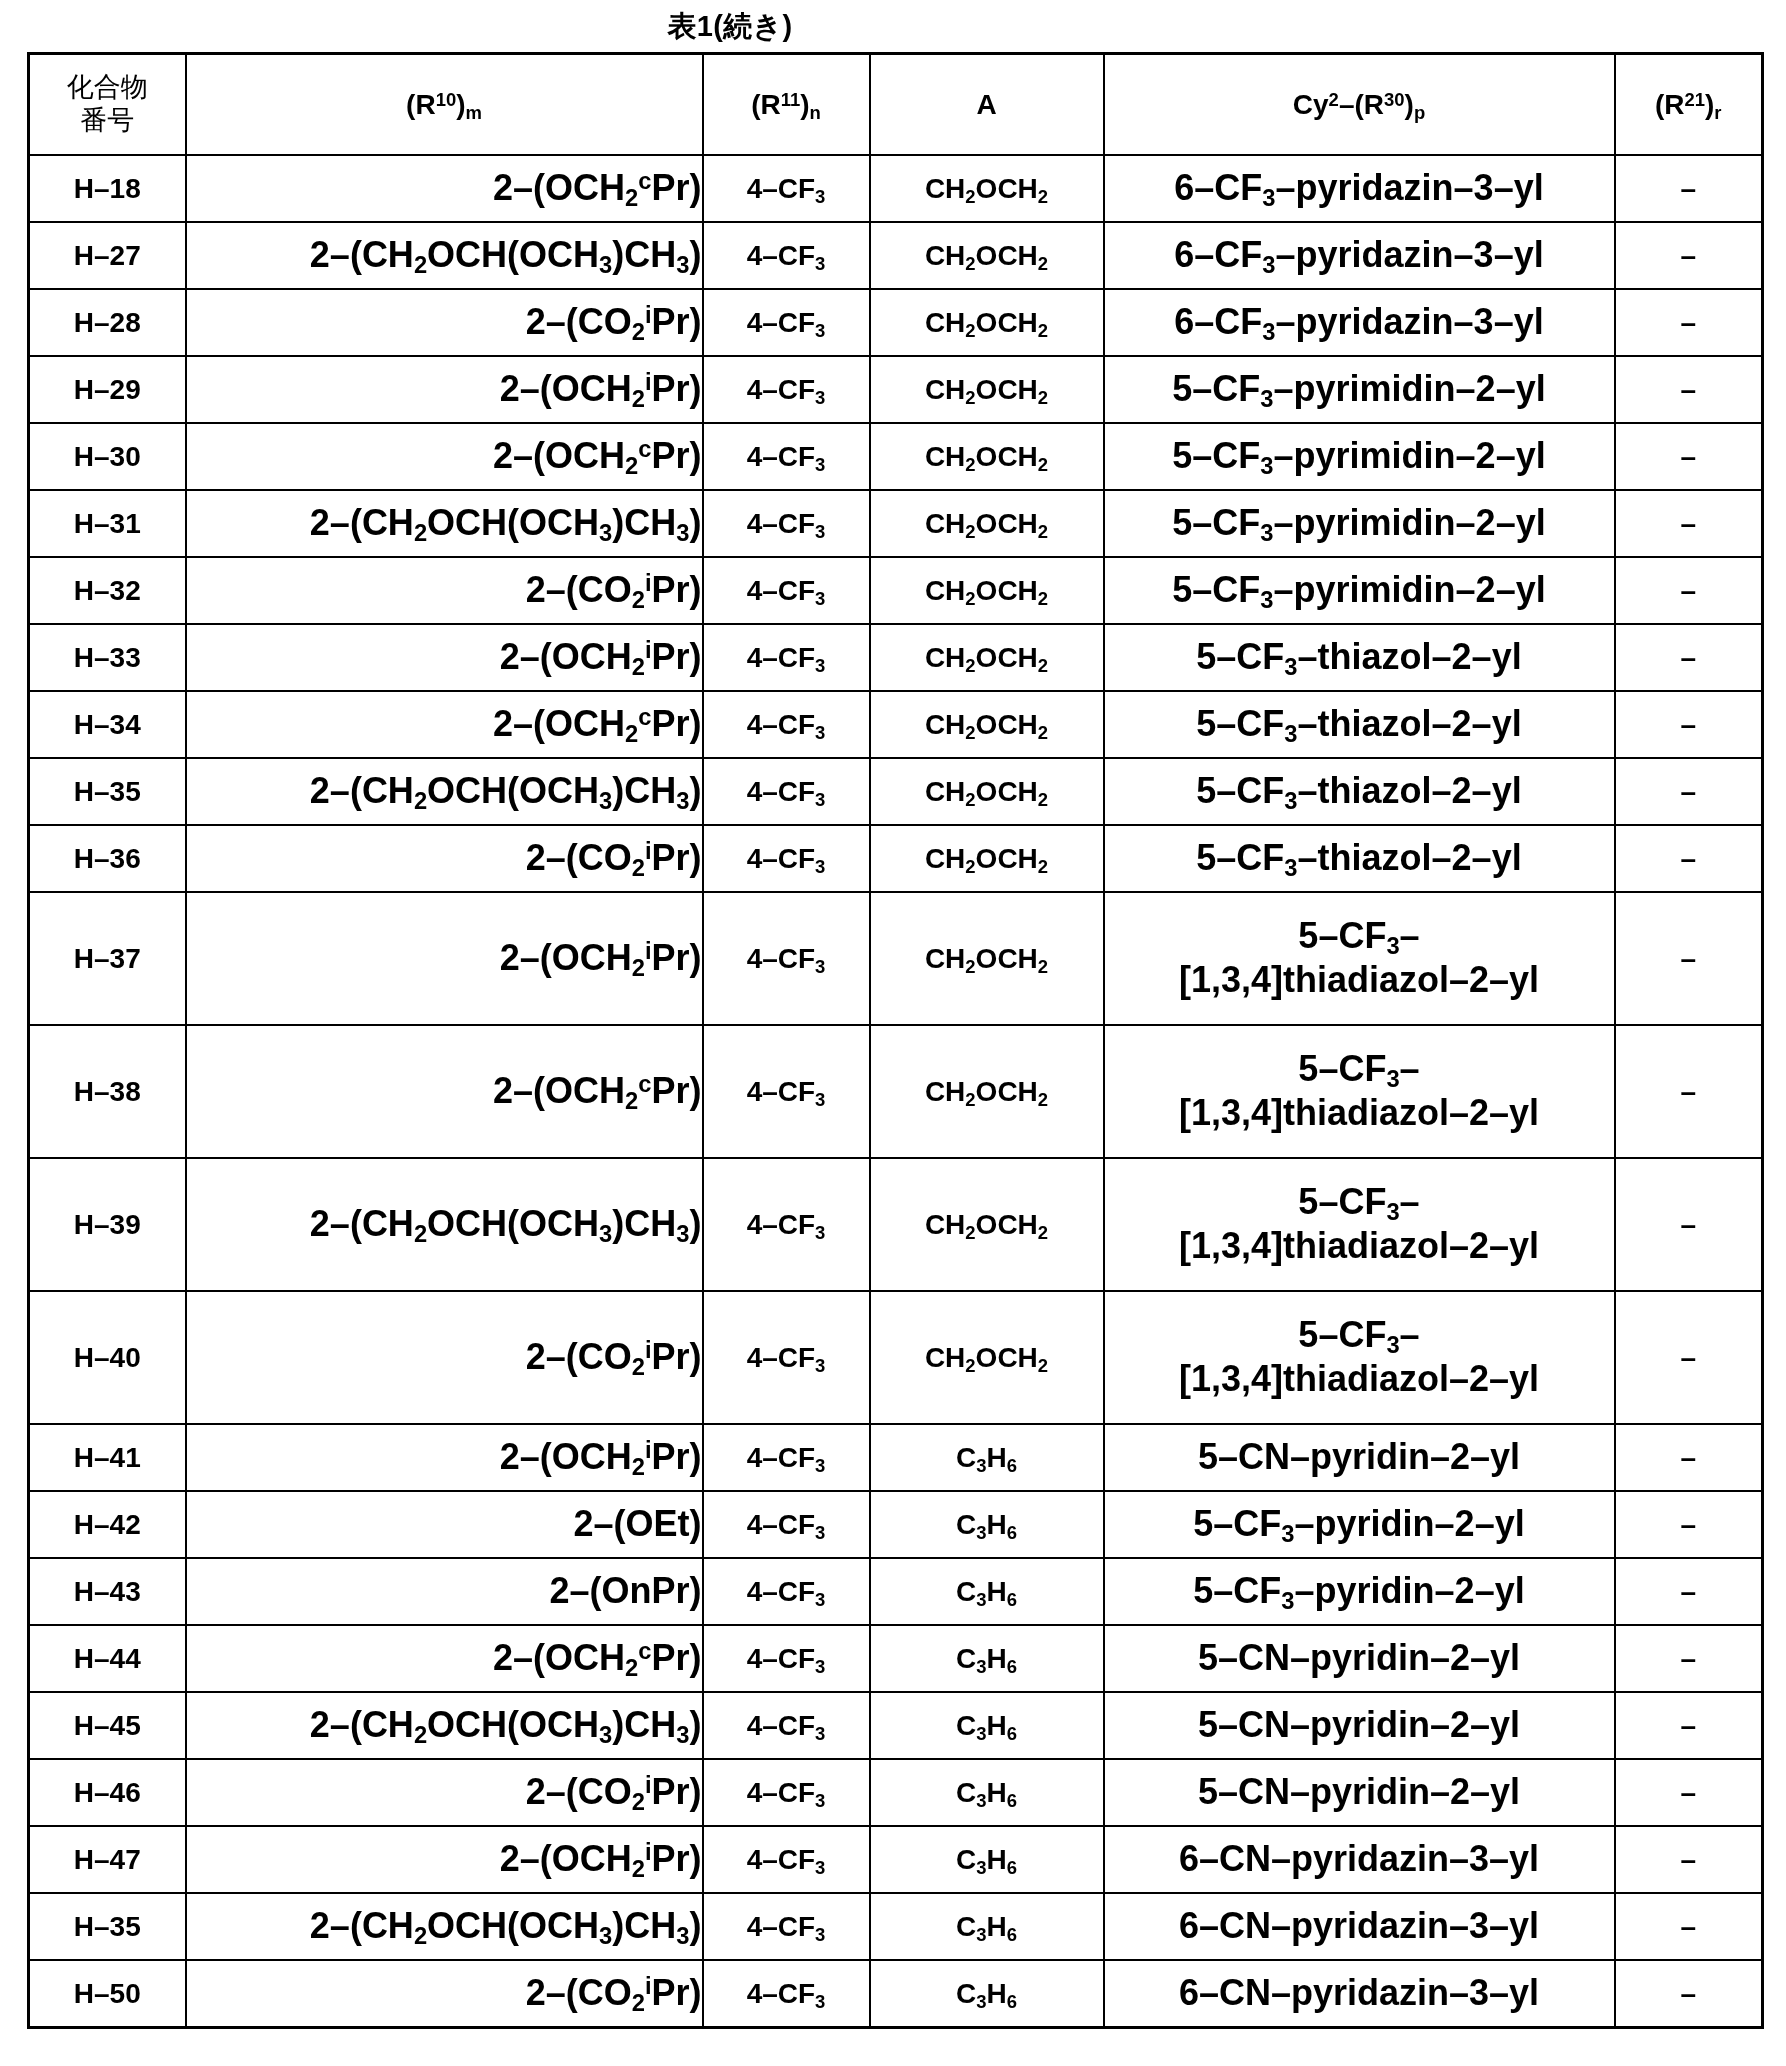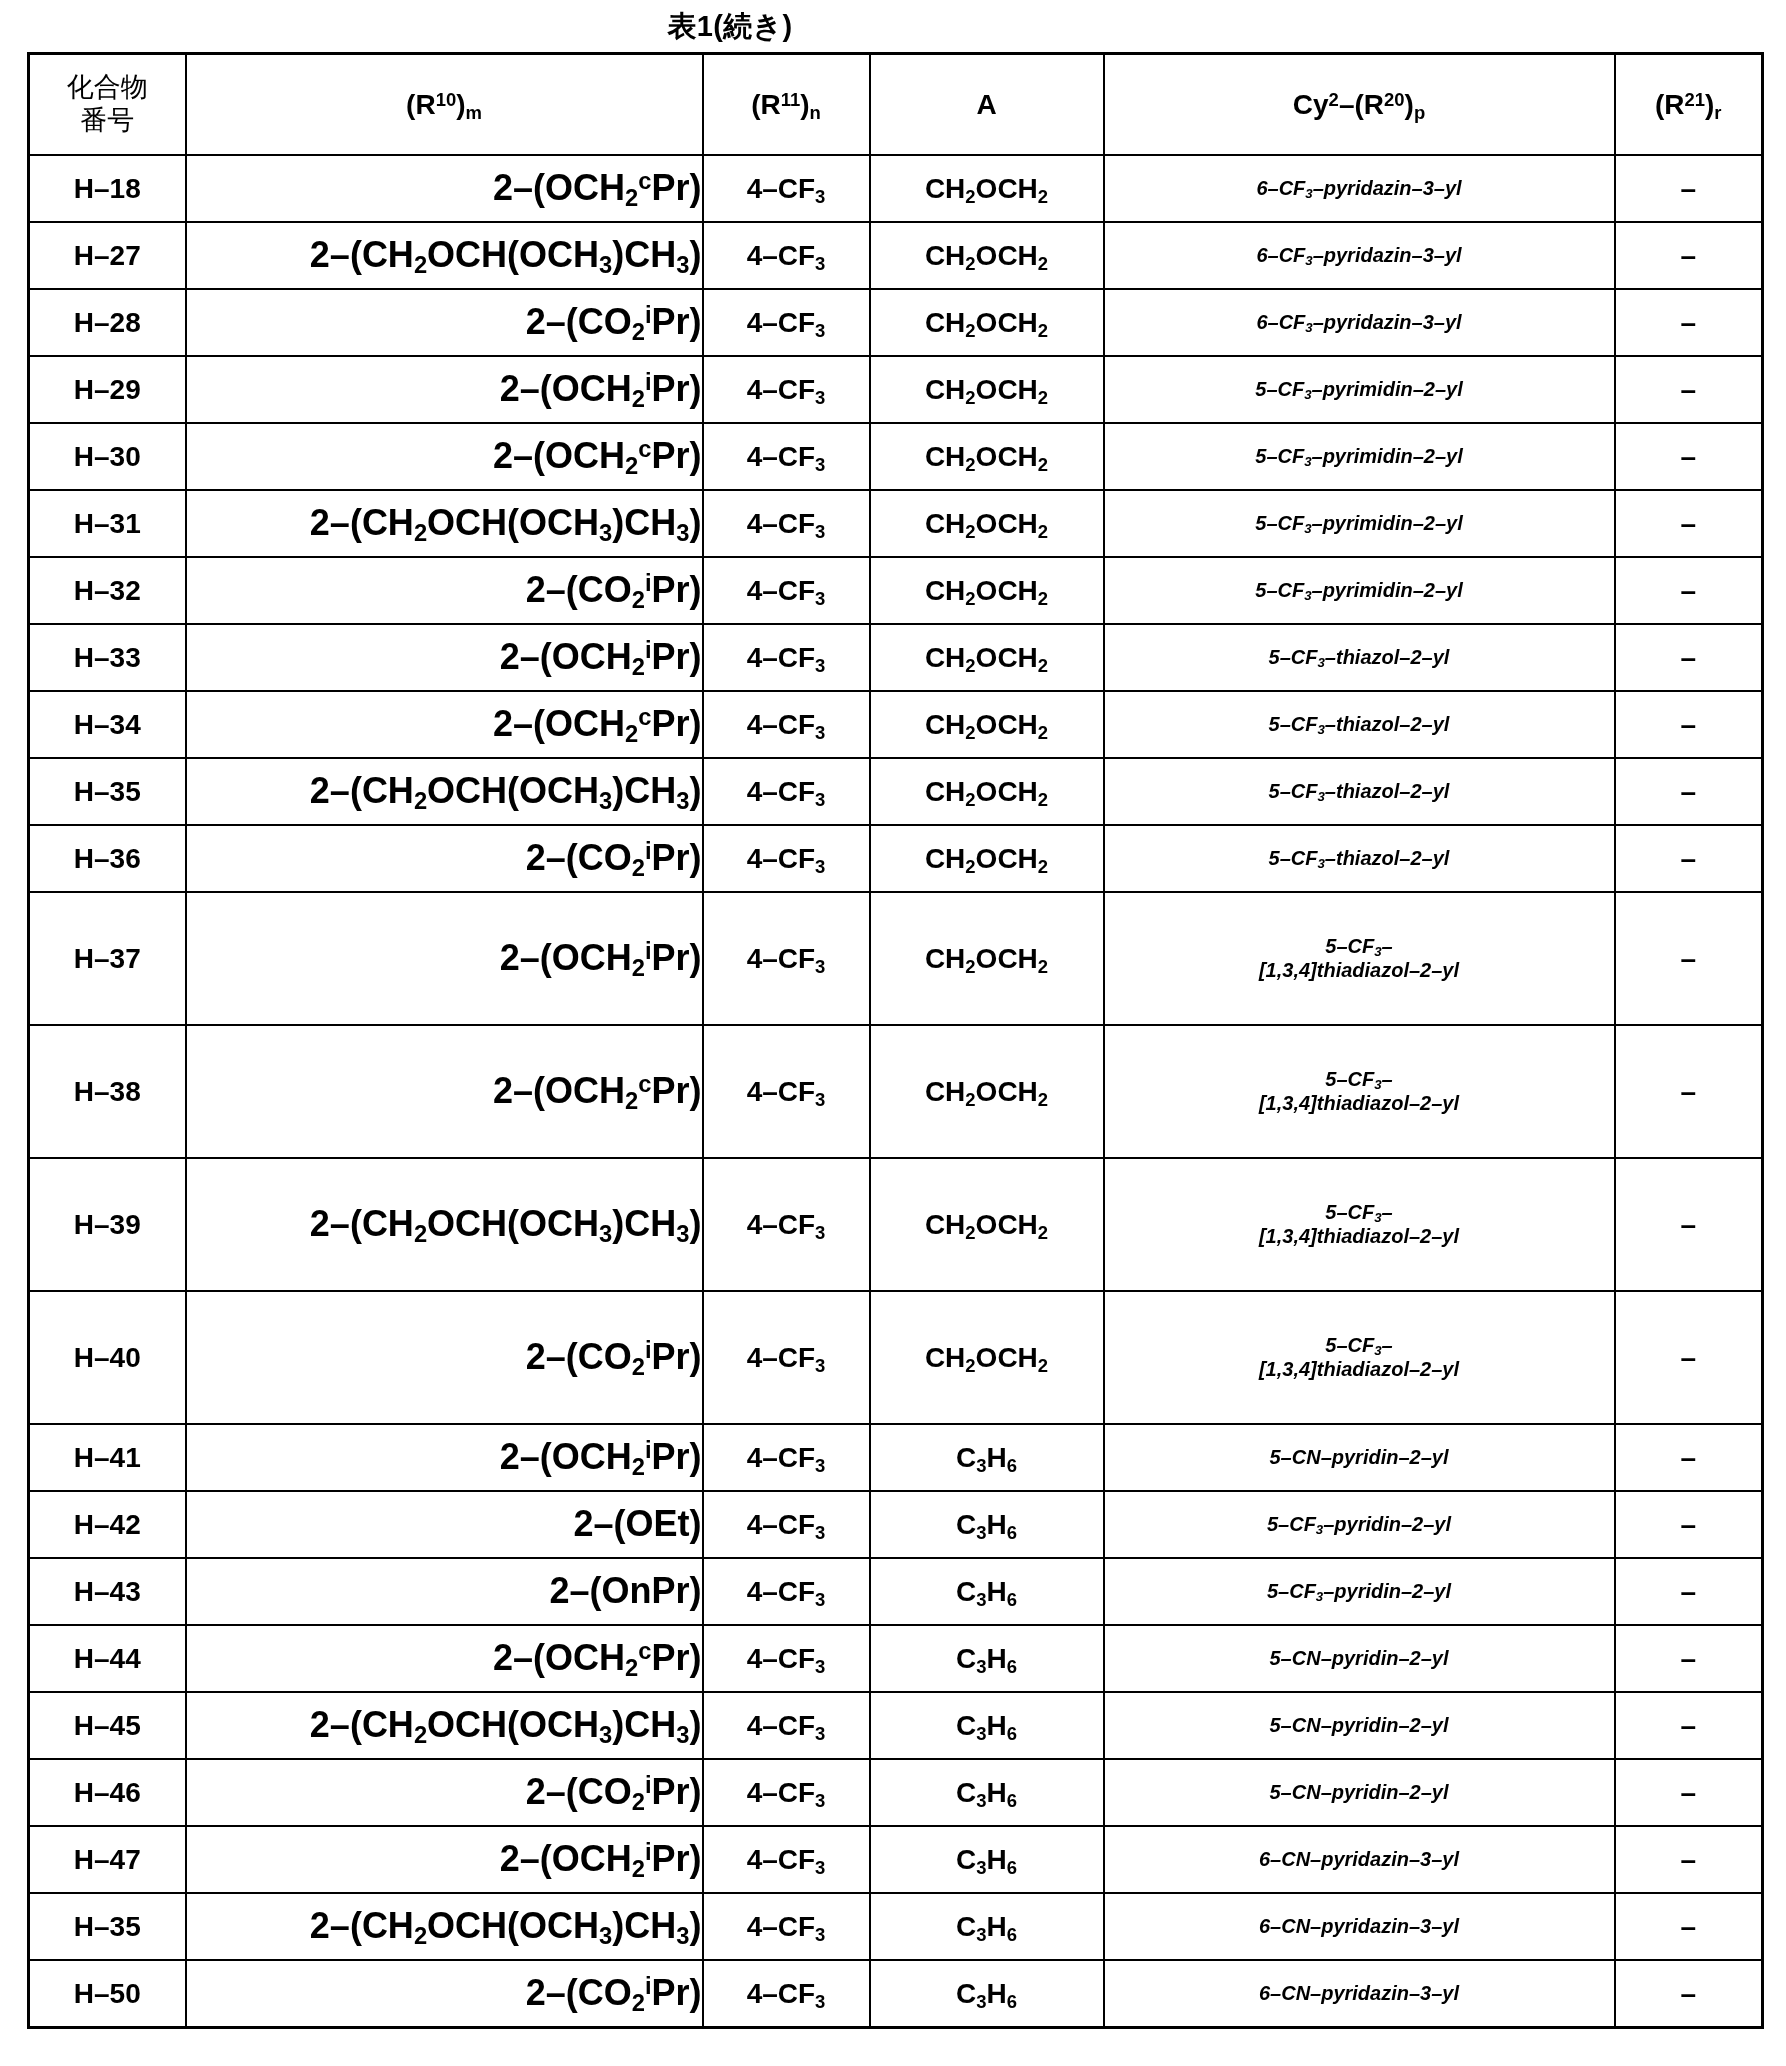--- a/index.html
+++ b/index.html
@@ -79,21 +79,21 @@
   }
 
   tbody tr.tall td {
     height: 131px;
   }
 
   tbody td.cell-id   { font-size: 28px; }
   tbody td.cell-r10  { font-size: 36px; text-align: right; }
   tbody td.cell-r11  { font-size: 28px; }
   tbody td.cell-a    { font-size: 28px; }
-  tbody td.cell-cy2  { font-size: 20px; font-style: italic; }
+  tbody td.cell-cy2  { font-size: 36px; }
   tbody td.cell-r21  { font-size: 28px; }
 
   .cell-cy2 .two-line {
     display: block;
     line-height: 1.22;
     white-space: pre-line;
   }
 
   sub { font-size: 0.66em; vertical-align: -0.26em; line-height: 0; }
   sup { font-size: 0.66em; vertical-align: 0.46em; line-height: 0; }
@@ -116,21 +116,21 @@
         <col class="c-cy2">
         <col class="c-r21">
     </colgroup>
     <thead>
       <tr>
         <td><span class="hdr-jp">化合物
 番号</span></td>
         <td><span>(R<sup>10</sup>)<sub>m</sub></span></td>
         <td><span>(R<sup>11</sup>)<sub>n</sub></span></td>
         <td><span>A</span></td>
-        <td><span>Cy<sup>2</sup>–(R<sup>20</sup>)<sub>p</sub></span></td>
+        <td><span>Cy<sup>2</sup>–(R<sup>30</sup>)<sub>p</sub></span></td>
         <td><span>(R<sup>21</sup>)<sub>r</sub></span></td>
       </tr>
     </thead>
     <tbody id="tbody">
         <tr>
           <td class="cell-id">H–18</td>
           <td class="cell-r10">2–(OCH<sub>2</sub><sup>c</sup>Pr)</td>
           <td class="cell-r11">4–CF<sub>3</sub></td>
           <td class="cell-a">CH<sub>2</sub>OCH<sub>2</sub></td>
           <td class="cell-cy2">

